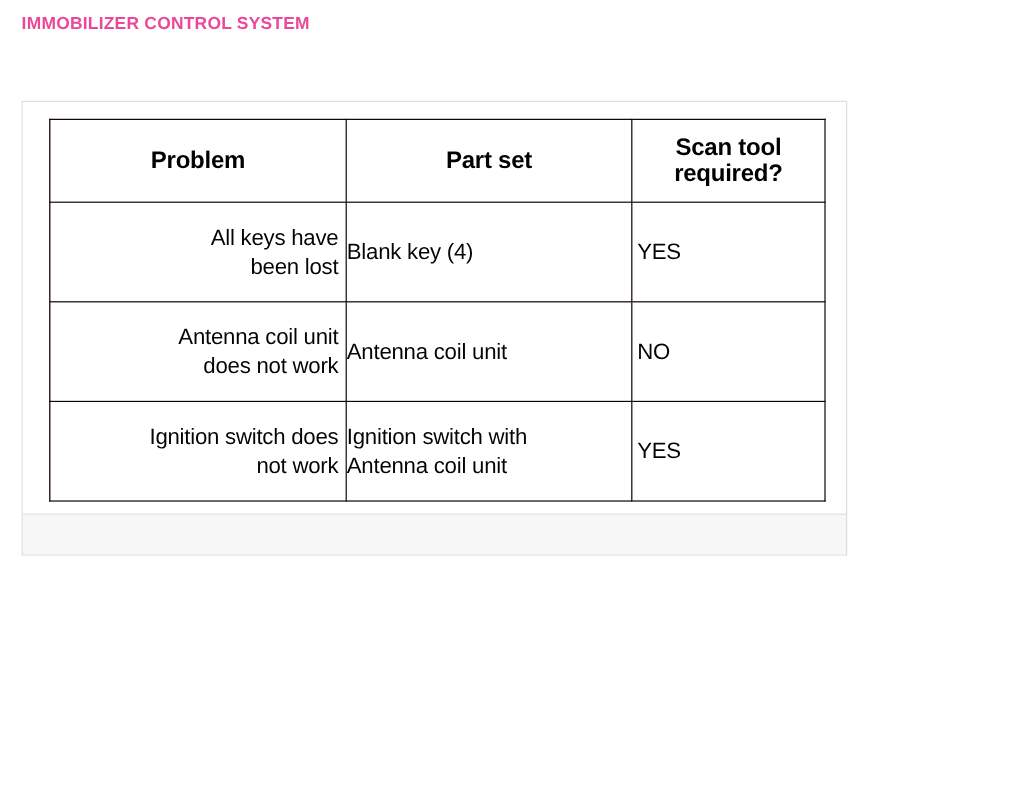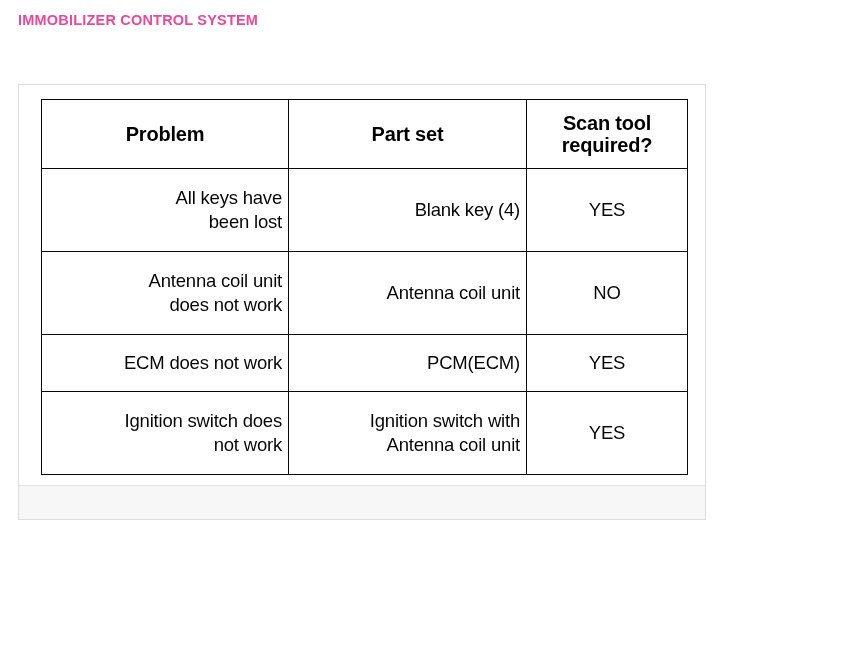--- a/index.html
+++ b/index.html
@@ -82,25 +82,25 @@
     font-size: 18.5px;
     color: #0d0d0d;
     line-height: 1.28;
     letter-spacing: -0.2px;
   }
   td.cell-problem {
     text-align: right;
     padding: 6px 6px 6px 10px;
   }
   td.cell-partset {
-    text-align: right;
+    text-align: left;
     padding: 6px 6px 6px 0;
   }
   td.cell-scan {
-    text-align: center;
+    text-align: left;
     padding: 6px 4px;
   }
   tr.row-tall td   { height: 70px; }
   tr.row-short td  { height: 44px; }
 
   
   .figure-footer {
     display: flex;
     align-items: center;
     justify-content: space-between;
@@ -159,31 +159,20 @@
             <span>does not work</span>
           </td>
           <td class="cell-partset">
             <span>Antenna coil unit</span>
           </td>
           <td class="cell-scan">
             <span>NO</span>
           </td>
         </tr>
 
-        <tr class="row-short">
-          <td class="cell-problem">
-            <span>ECM does not work</span>
-          </td>
-          <td class="cell-partset">
-            <span>PCM(ECM)</span>
-          </td>
-          <td class="cell-scan">
-            <span>YES</span>
-          </td>
-        </tr>
 
         <tr class="row-tall">
           <td class="cell-problem">
             <span>Ignition switch does</span><br>
             <span>not work</span>
           </td>
           <td class="cell-partset">
             <span>Ignition switch with</span><br>
             <span>Antenna coil unit</span>
           </td>

